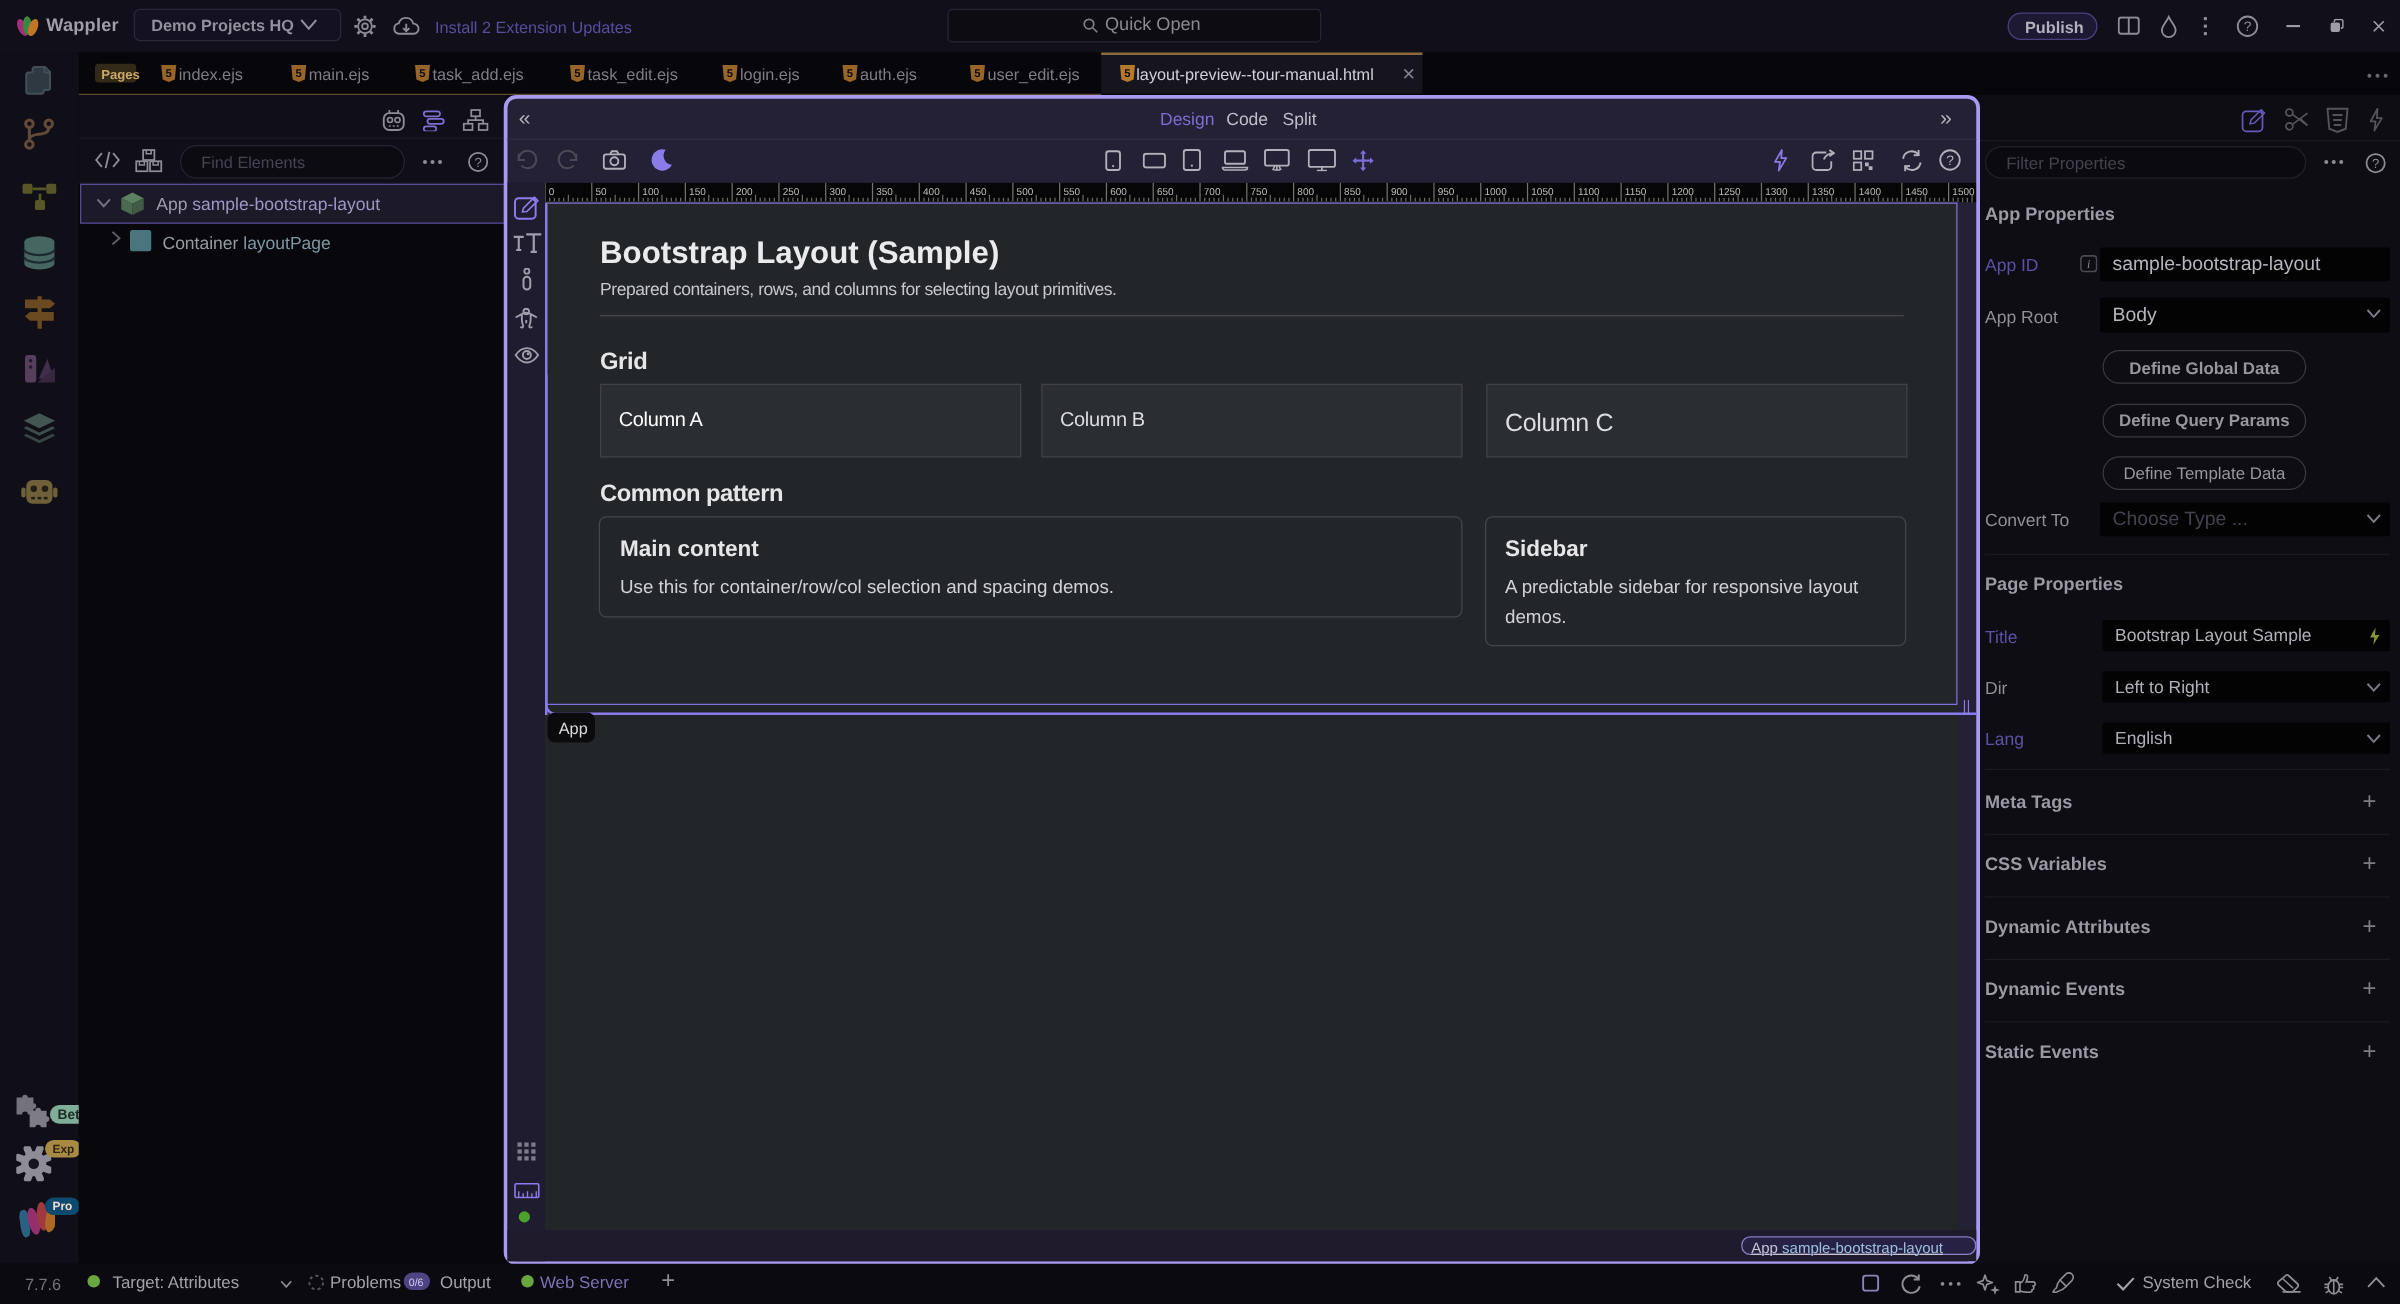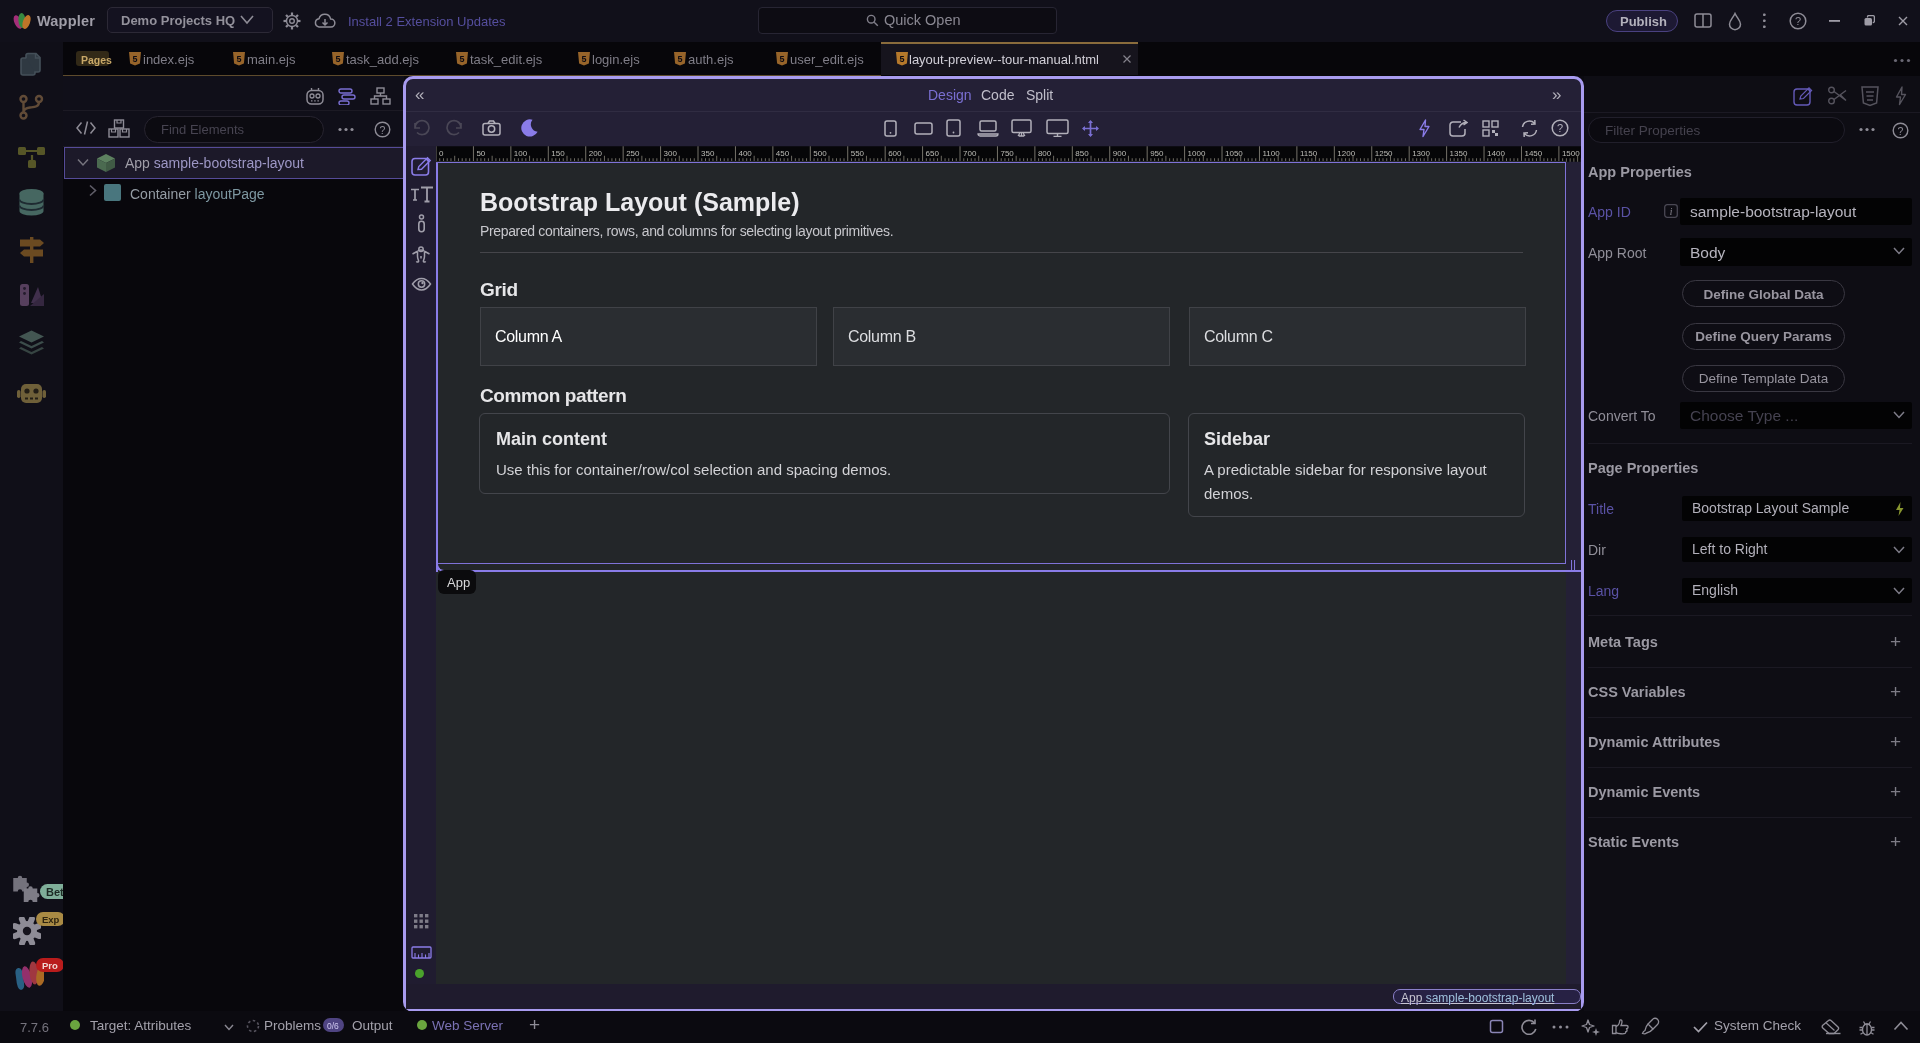--- a/index.html
+++ b/index.html
@@ -195,21 +195,21 @@
     <circle cx="14" cy="14" r="10" fill="#8e8c96"></circle>
     <circle cx="14" cy="14" r="4.2" fill="#16141d"></circle>
   </svg>
 <div class="abs" style="left:36px;top:912px;padding:1.5px 6px;background:#a98a44;border-radius:8px;font-size:9.5px;font-weight:bold;color:#2e2410;">Exp</div>
 <svg style="position:absolute;left:12px;top:955px;" width="32" height="36" viewBox="0 0 32 36" fill="none">
     <path d="M4 22 Q2 14 6 13 Q10 12 11 20 L12 28 Q13 34 9 35 Q5 35 4 22 Z" fill="#2e6e96" opacity="0.85"></path>
     <ellipse cx="15" cy="22" rx="4.5" ry="11" fill="#93306c" transform="rotate(-14 15 22)"></ellipse>
     <ellipse cx="22" cy="18" rx="4.5" ry="11.5" fill="#a03840" transform="rotate(-6 22 18)"></ellipse>
     <ellipse cx="29" cy="20" rx="4.5" ry="11" fill="#aa6a24" transform="rotate(10 29 20)"></ellipse>
   </svg>
-<div class="abs" style="left:36px;top:958px;padding:1.5px 6px;background:#b91c1c;border-radius:8px;font-size:9.5px;font-weight:bold;color:#f0d8d4;">Pro</div>
+<div class="abs" style="left:36px;top:958px;padding:1.5px 6px;background:#0c4a6e;border-radius:8px;font-size:9.5px;font-weight:bold;color:#f0d8d4;">Pro</div>
 <div class="abs" style="left:63px;top:76px;width:341px;height:935px;background:#08070c;"></div>
 <div class="abs" style="left:63px;top:76px;width:341px;height:71px;background:#100f19;"></div>
 <div class="abs" style="left:63px;top:110px;width:341px;height:1px;background:#1c1a24;"></div>
 <div class="abs" style="left:63px;top:146px;width:341px;height:1px;background:#1c1a24;"></div>
 <svg style="position:absolute;left:304px;top:86px;" width="22" height="20" viewBox="0 0 22 20" fill="none">
     <rect x="3" y="4.5" width="16" height="13.5" rx="4.5" stroke="#8e8c96" stroke-width="1.5"></rect>
     <path d="M7.5 4.5 V2 M14.5 4.5 V2" stroke="#8e8c96" stroke-width="1.4"></path>
     <circle cx="8" cy="10" r="2" stroke="#8e8c96" stroke-width="1.3"></circle>
     <circle cx="14" cy="10" r="2" stroke="#8e8c96" stroke-width="1.3"></circle>
     <path d="M7 14.8 H8.5 M10.2 14.8 H11.7 M13.4 14.8 H14.9" stroke="#8e8c96" stroke-width="1.3"></path>
@@ -720,21 +720,21 @@
 <div class="txt" style="left:447px;top:575px;font-size:13px;color:#d8d8da;">App</div>
 <div class="txt" style="left:480px;top:188px;font-size:25px;font-weight:bold;color:#ebebee;">Bootstrap Layout (Sample)</div>
 <div class="txt" style="left:480px;top:223px;font-size:14px;color:#c7c7cc;letter-spacing:-0.35px;">Prepared containers, rows, and columns for selecting layout primitives.</div>
 <div class="abs" style="left:480px;top:252px;width:1043px;height:1px;background:#45454a;"></div>
 <div class="txt" style="left:480px;top:279px;font-size:19px;font-weight:bold;letter-spacing:-0.3px;color:#e6e6e8;">Grid</div>
 <div class="abs" style="left:480px;top:307px;width:337px;height:59px;background:#2a2d31;border:1px solid #404247;"></div>
 <div class="txt" style="left:495px;top:328px;font-size:16px;letter-spacing:-0.3px;color:#ffffff;">Column A</div>
 <div class="abs" style="left:833px;top:307px;width:337px;height:59px;background:#2a2d31;border:1px solid #404247;"></div>
 <div class="txt" style="left:848px;top:328px;font-size:16px;letter-spacing:-0.3px;color:#dcdde0;">Column B</div>
 <div class="abs" style="left:1189px;top:307px;width:337px;height:59px;background:#2a2d31;border:1px solid #404247;"></div>
-<div class="txt" style="left:1204px;top:328px;font-size:16px;letter-spacing:-0.3px;color:#dcdde0;">Column C</div>
+<div class="txt" style="left:1204px;top:328px;font-size:20px;letter-spacing:-0.3px;color:#dcdde0;">Column C</div>
 <div class="txt" style="left:480px;top:385px;font-size:19px;font-weight:bold;letter-spacing:-0.4px;color:#e6e6e8;">Common pattern</div>
 <div class="abs" style="left:479px;top:413px;width:691px;height:81px;border:1px solid #43454b;border-radius:6px;"></div>
 <div class="txt" style="left:496px;top:429px;font-size:18px;font-weight:bold;color:#e6e6e8;">Main content</div>
 <div class="txt" style="left:496px;top:461px;font-size:15px;color:#d2d2d6;">Use this for container/row/col selection and spacing demos.</div>
 <div class="abs" style="left:1188px;top:413px;width:337px;height:104px;border:1px solid #43454b;border-radius:6px;"></div>
 <div class="txt" style="left:1204px;top:429px;font-size:18px;font-weight:bold;color:#e6e6e8;">Sidebar</div>
 <div class="txt" style="left:1204px;top:461px;font-size:15px;color:#d2d2d6;">A predictable sidebar for responsive layout</div>
 <div class="txt" style="left:1204px;top:485px;font-size:15px;color:#d2d2d6;">demos.</div>
 <div class="txt" style="left:1570px;top:558px;font-size:12px;color:#8a7ce8;">||</div>
 <div class="abs" style="left:406px;top:984px;width:1175px;height:25px;background:#1f1b2d;"></div>

